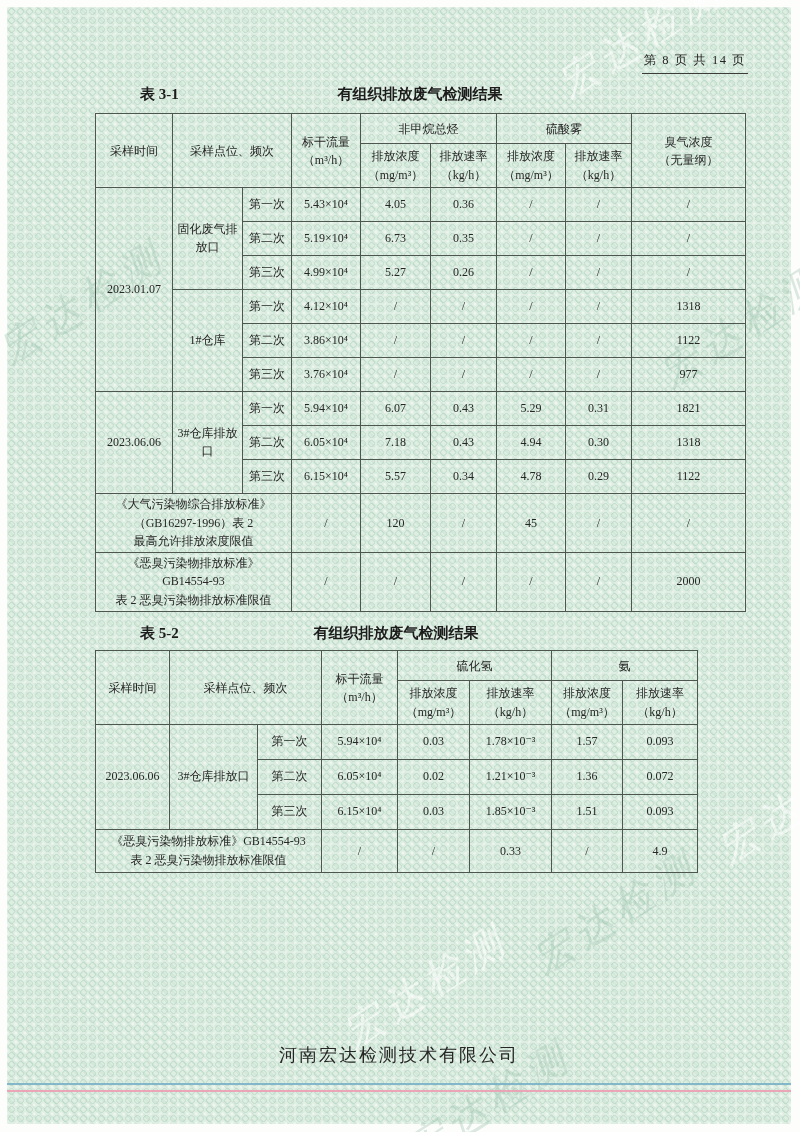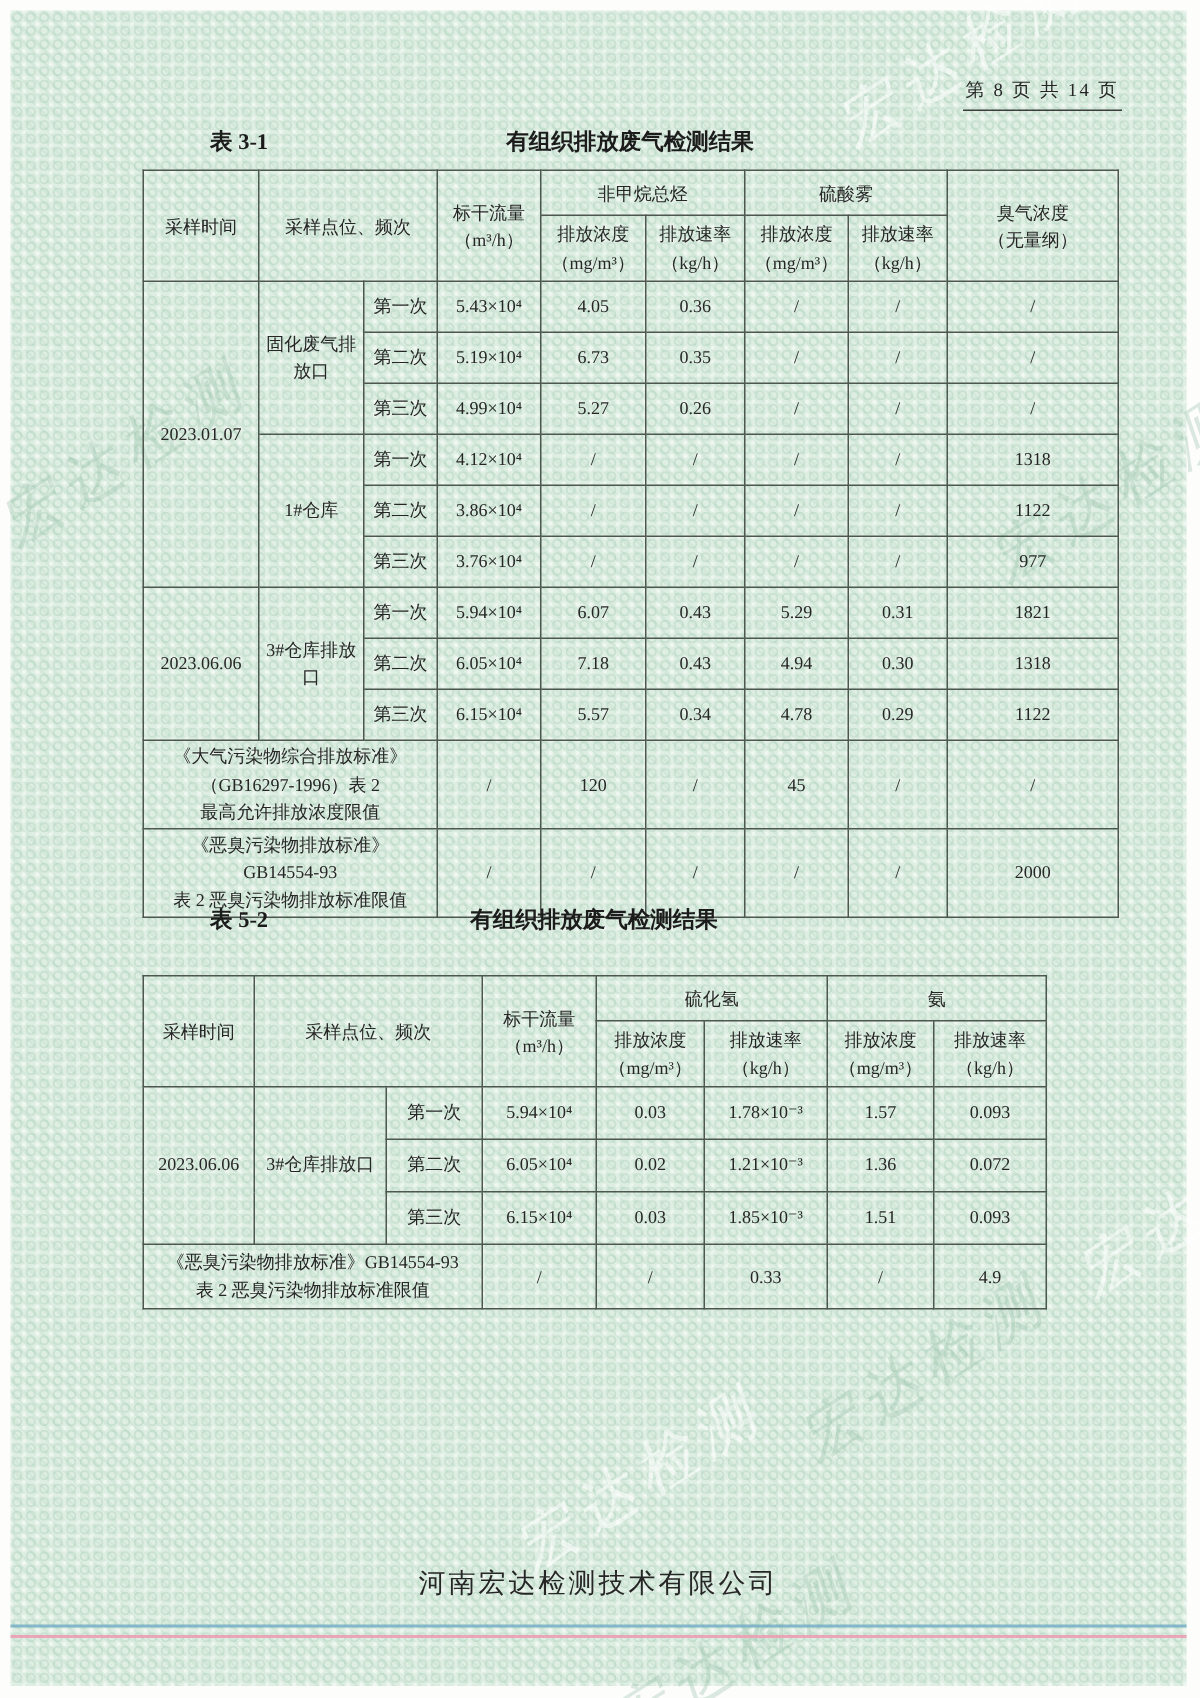--- a/index.html
+++ b/index.html
@@ -244,21 +244,21 @@
       <td>/</td>
       <td>/</td>
       <td>/</td>
       <td>/</td>
       <td>/</td>
       <td>2000</td>
     </tr>
   </tbody>
     </table>
 
-  <div class="caption caption2" style="top:597px">
+  <div class="caption caption2" style="top:617px">
     <span class="tag">表 5-2</span>
     <span>有组织排放废气检测结果</span>
   </div>
 
   <table style="left:88px;top:643px;width:602px">
     <colgroup>
       <col style="width:74px">
         <col style="width:88px">
         <col style="width:64px">
       <col style="width:76px">

